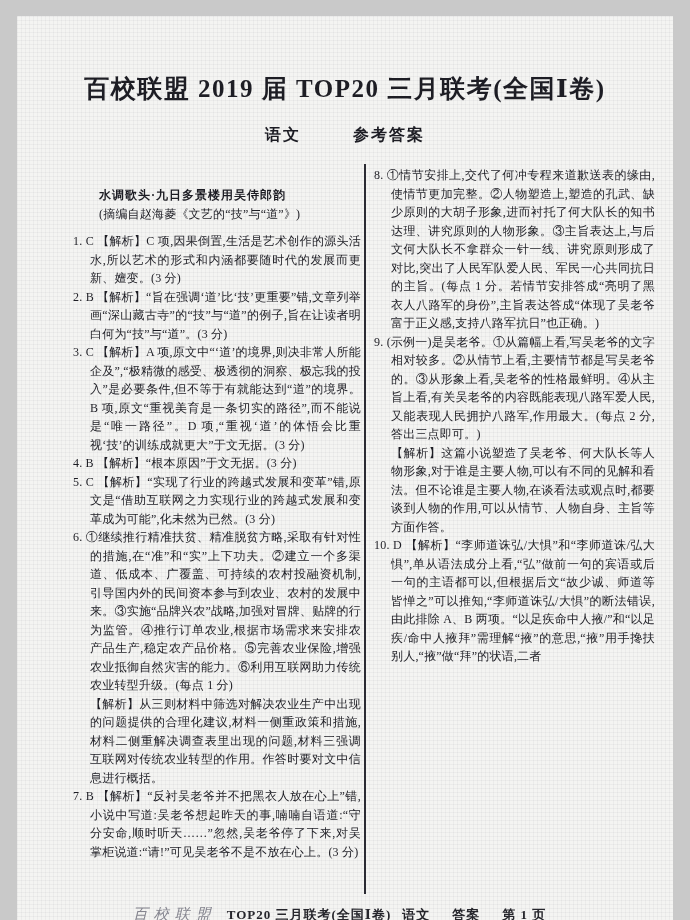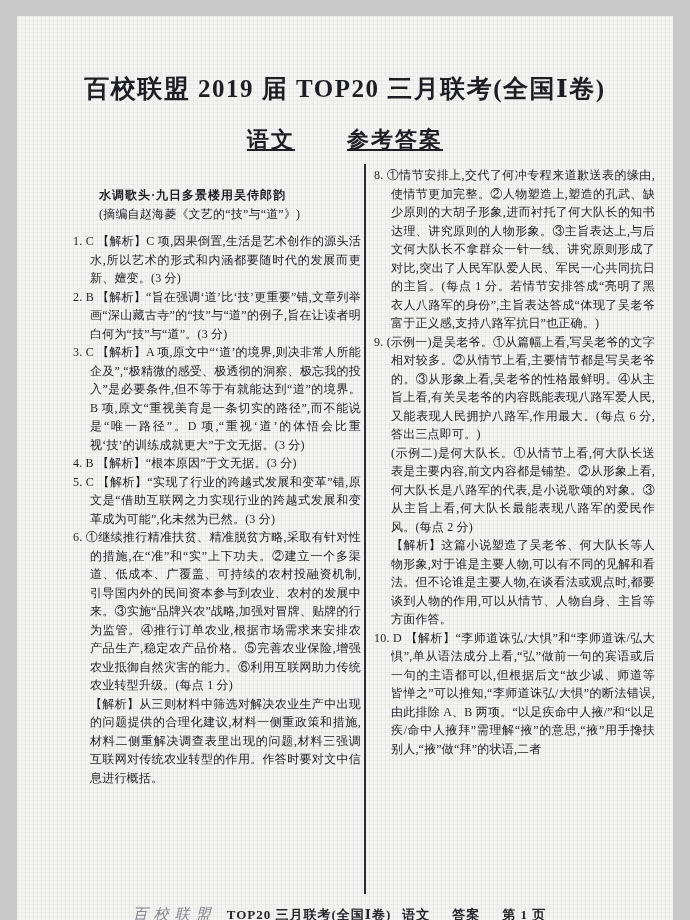--- a/index.html
+++ b/index.html
@@ -9,21 +9,21 @@
     background-image:
       linear-gradient(rgba(135,135,148,0.08) 1px, transparent 1px),
       linear-gradient(90deg, rgba(135,135,148,0.08) 1px, transparent 1px);
     background-size:4px 4px;
     color:#1d1d24;
     font-family:"Liberation Serif","DejaVu Serif",serif;
   }
   .title{position:absolute;top:56px;left:0;right:0;text-align:center;
     font-size:25px;font-weight:bold;letter-spacing:1.5px;}
   .subtitle{position:absolute;top:109px;left:0;right:0;text-align:center;
-    font-size:22px;font-weight:bold;letter-spacing:2px;text-decoration:underline;}
+    font-size:16px;font-weight:bold;letter-spacing:2px;}
   .subtitle .gap{display:inline-block;width:52px;}
   .divider{position:absolute;left:347px;top:148px;width:1.5px;height:730px;background:#2b2b33;}
   .col{position:absolute;top:150px;font-size:12px;line-height:18.5px;
     text-align:justify;letter-spacing:0.2px;overflow:hidden;height:728px;}
   .col-left{left:56px;width:288px;}
   .col-right{left:357px;width:281px;}
   .intro{margin-top:20px;}
   .ind{padding-left:26px;}
   .poem{font-weight:bold;letter-spacing:1px;}
   .gap-sm{height:9px;}
@@ -67,31 +67,33 @@
     <div class="ans">
       <span>4.</span> <span>B 【解析】“根本原因”于文无据。(3 分)</span>
     </div>
     <div class="ans">
       <span>5.</span> <span>C 【解析】“实现了行业的跨越式发展和变革”错,原文是“借助互联网之力实现行业的跨越式发展和变革成为可能”,化未然为已然。(3 分)</span>
     </div>
     <div class="ans">
       <span>6.</span> <span>①继续推行精准扶贫、精准脱贫方略,采取有针对性的措施,在“准”和“实”上下功夫。②建立一个多渠道、低成本、广覆盖、可持续的农村投融资机制,引导国内外的民间资本参与到农业、农村的发展中来。③实施“品牌兴农”战略,加强对冒牌、贴牌的行为监管。④推行订单农业,根据市场需求来安排农产品生产,稳定农产品价格。⑤完善农业保险,增强农业抵御自然灾害的能力。⑥利用互联网助力传统农业转型升级。(每点 1 分)</span>
     </div>
     <div class="sub">【解析】从三则材料中筛选对解决农业生产中出现的问题提供的合理化建议,材料一侧重政策和措施,材料二侧重解决调查表里出现的问题,材料三强调互联网对传统农业转型的作用。作答时要对文中信息进行概括。</div>
+    <div class="ans">
+      <span>7.</span> <span>B 【解析】“反衬吴老爷并不把黑衣人放在心上”错,小说中写道:吴老爷想起昨天的事,喃喃自语道:“守分安命,顺时听天……”忽然,吴老爷停了下来,对吴掌柜说道:“请!”可见吴老爷不是不放在心上。(3 分)</span>
+    </div>
   </div>
 
   <div class="col col-right">
     <div class="ans">
       <span>8.</span> <span>①情节安排上,交代了何冲专程来道歉送表的缘由,使情节更加完整。②人物塑造上,塑造的孔武、缺少原则的大胡子形象,进而衬托了何大队长的知书达理、讲究原则的人物形象。③主旨表达上,与后文何大队长不拿群众一针一线、讲究原则形成了对比,突出了人民军队爱人民、军民一心共同抗日的主旨。(每点 1 分。若情节安排答成“亮明了黑衣人八路军的身份”,主旨表达答成“体现了吴老爷富于正义感,支持八路军抗日”也正确。)</span>
     </div>
 
     <div class="ans">
-      <span>9.</span> <span>(示例一)是吴老爷。①从篇幅上看,写吴老爷的文字相对较多。②从情节上看,主要情节都是写吴老爷的。③从形象上看,吴老爷的性格最鲜明。④从主旨上看,有关吴老爷的内容既能表现八路军爱人民,又能表现人民拥护八路军,作用最大。(每点 6 分,答出三点即可。)</span>
+      <span>9.</span> <span>(示例一)是吴老爷。①从篇幅上看,写吴老爷的文字相对较多。②从情节上看,主要情节都是写吴老爷的。③从形象上看,吴老爷的性格最鲜明。④从主旨上看,有关吴老爷的内容既能表现八路军爱人民,又能表现人民拥护八路军,作用最大。(每点 2 分,答出三点即可。)</span>
     </div>
-    <div class="sub">(示例二)是何大队长。①从情节上看,何大队长送表是主要内容,前文内容都是铺垫。②从形象上看,何大队长是八路军的代表,是小说歌颂的对象。③从主旨上看,何大队长最能表现八路军的爱民作风。(每点 2 分)</div>
     <div class="sub">【解析】这篇小说塑造了吴老爷、何大队长等人物形象,对于谁是主要人物,可以有不同的见解和看法。但不论谁是主要人物,在谈看法或观点时,都要谈到人物的作用,可以从情节、人物自身、主旨等方面作答。</div>
 
     <div class="ans">
       <span>10.</span> <span>D 【解析】“李师道诛弘/大惧”和“李师道诛/弘大惧”,单从语法成分上看,“弘”做前一句的宾语或后一句的主语都可以,但根据后文“故少诚、师道等皆惮之”可以推知,“李师道诛弘/大惧”的断法错误,由此排除 A、B 两项。“以足疾命中人掖/”和“以足疾/命中人掖拜”需理解“掖”的意思,“掖”用手搀扶别人,“掖”做“拜”的状语,二者</span>
     </div>
   </div>
 
   <div class="footer">
     <span class="logo">百校联盟</span><span>TOP20 三月联考(全国Ⅰ卷)</span><span class="seg">语文</span><span class="seg">答案</span><span class="seg">第 1 页</span>
   </div>

